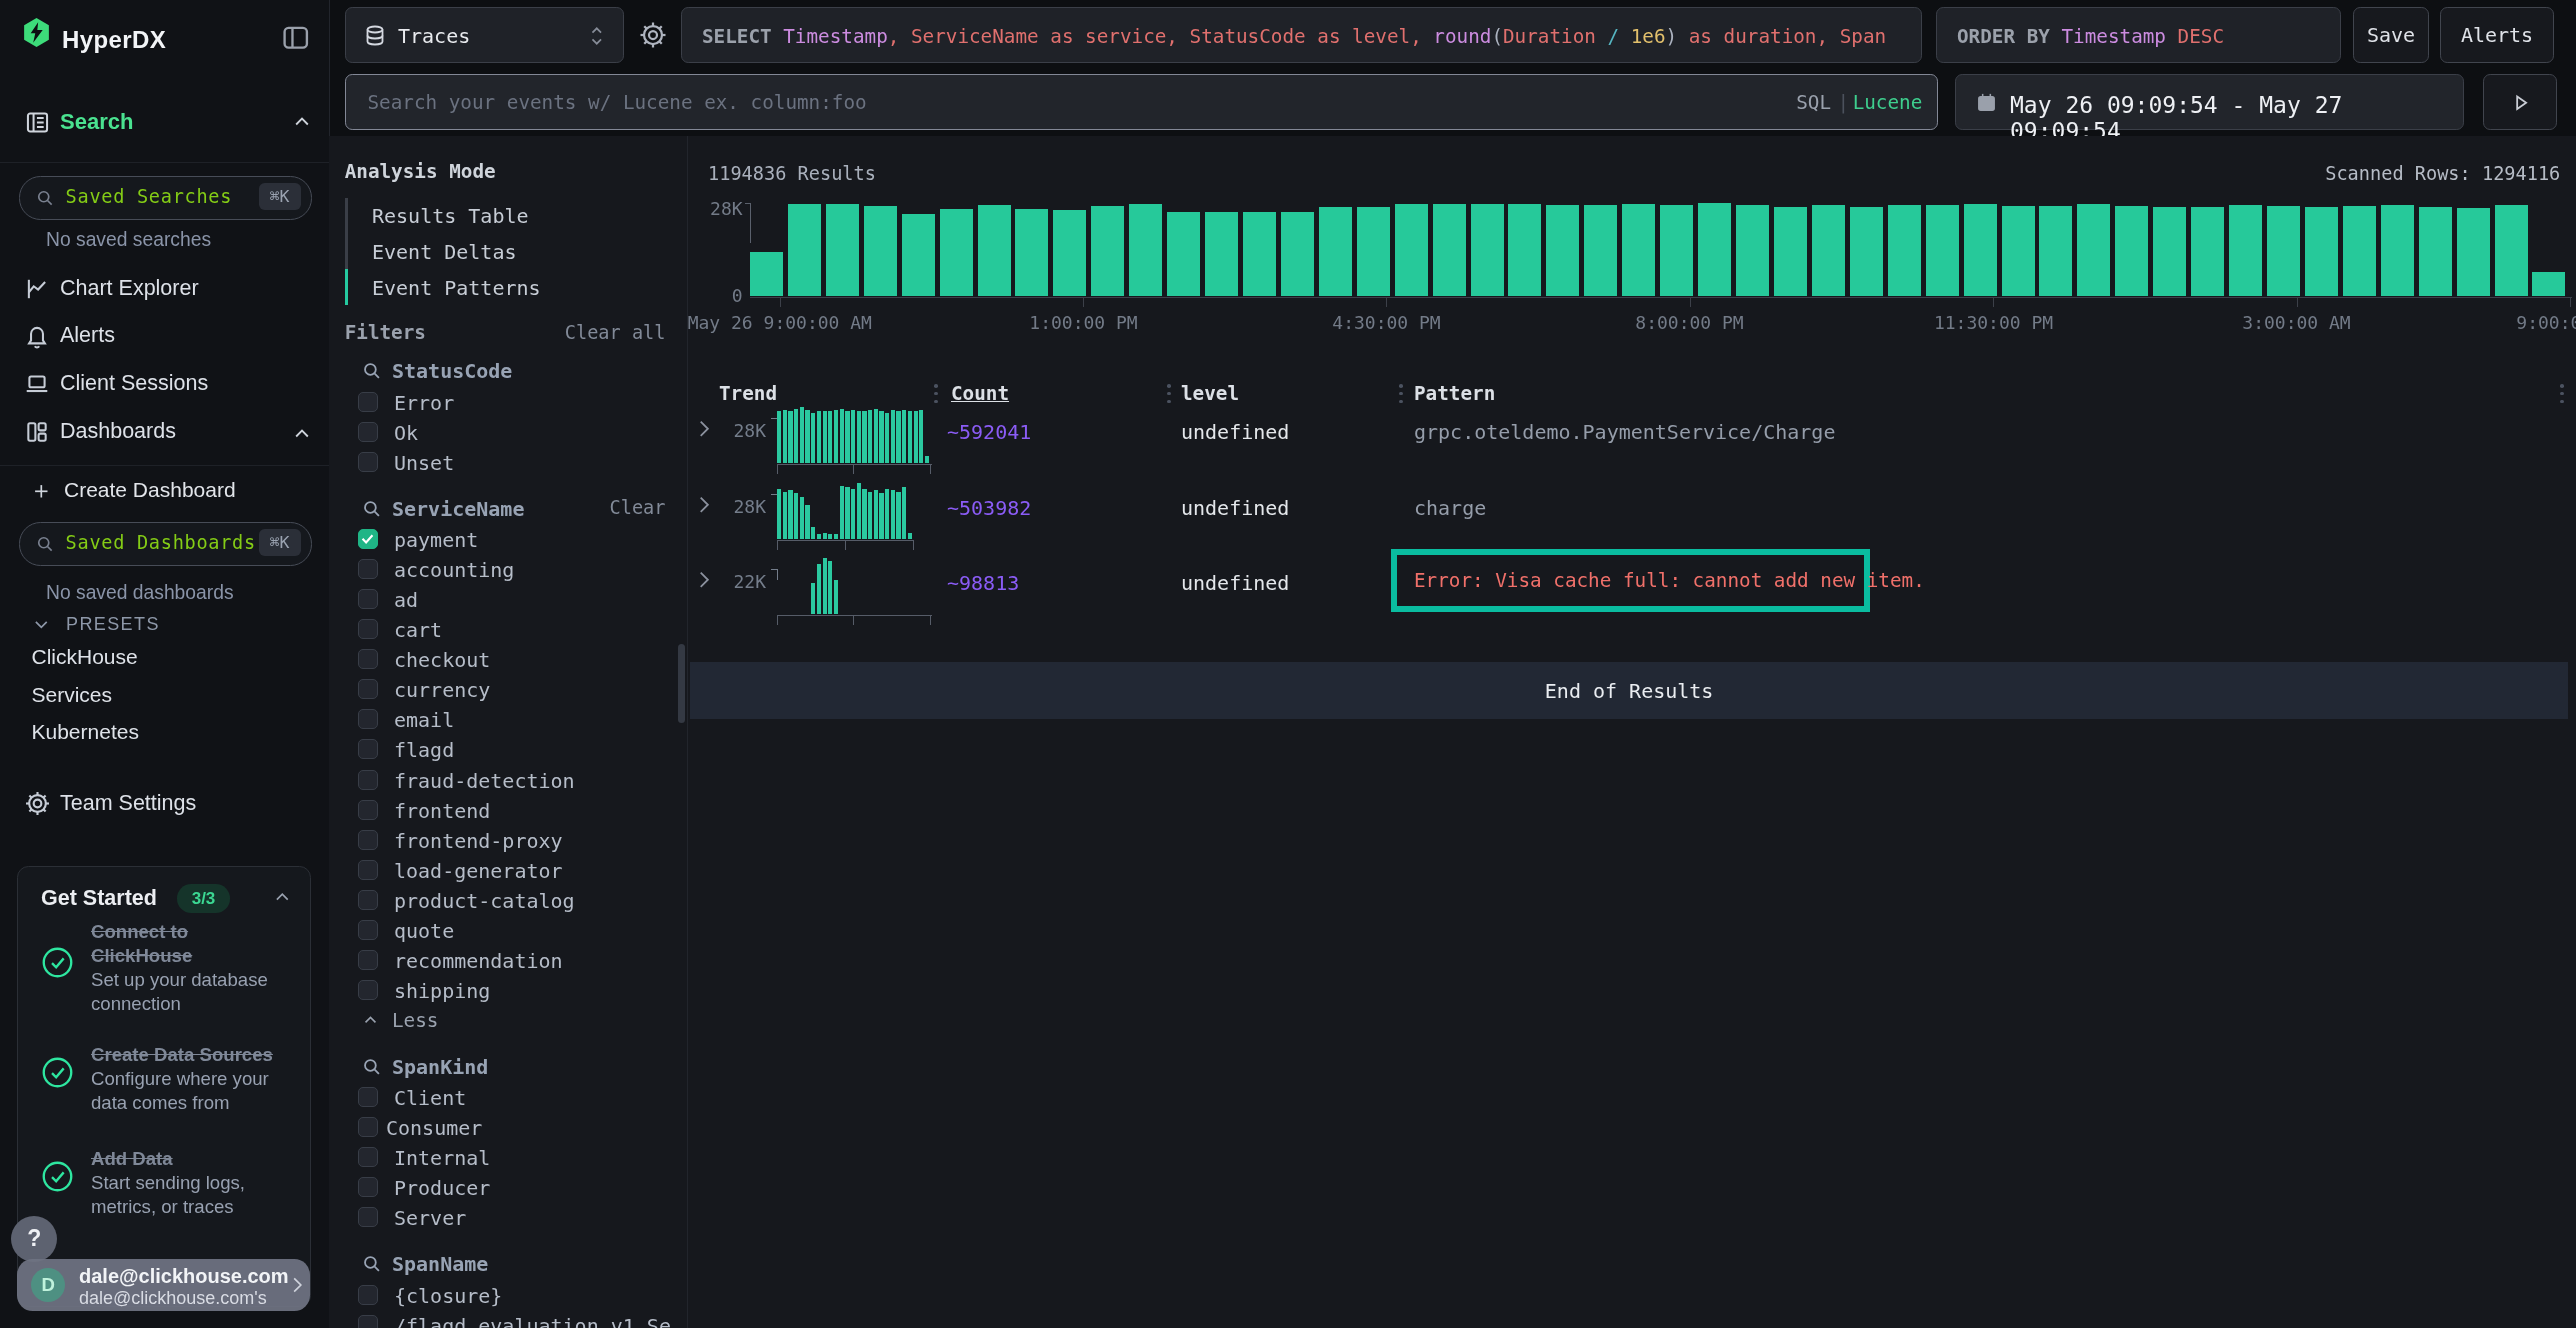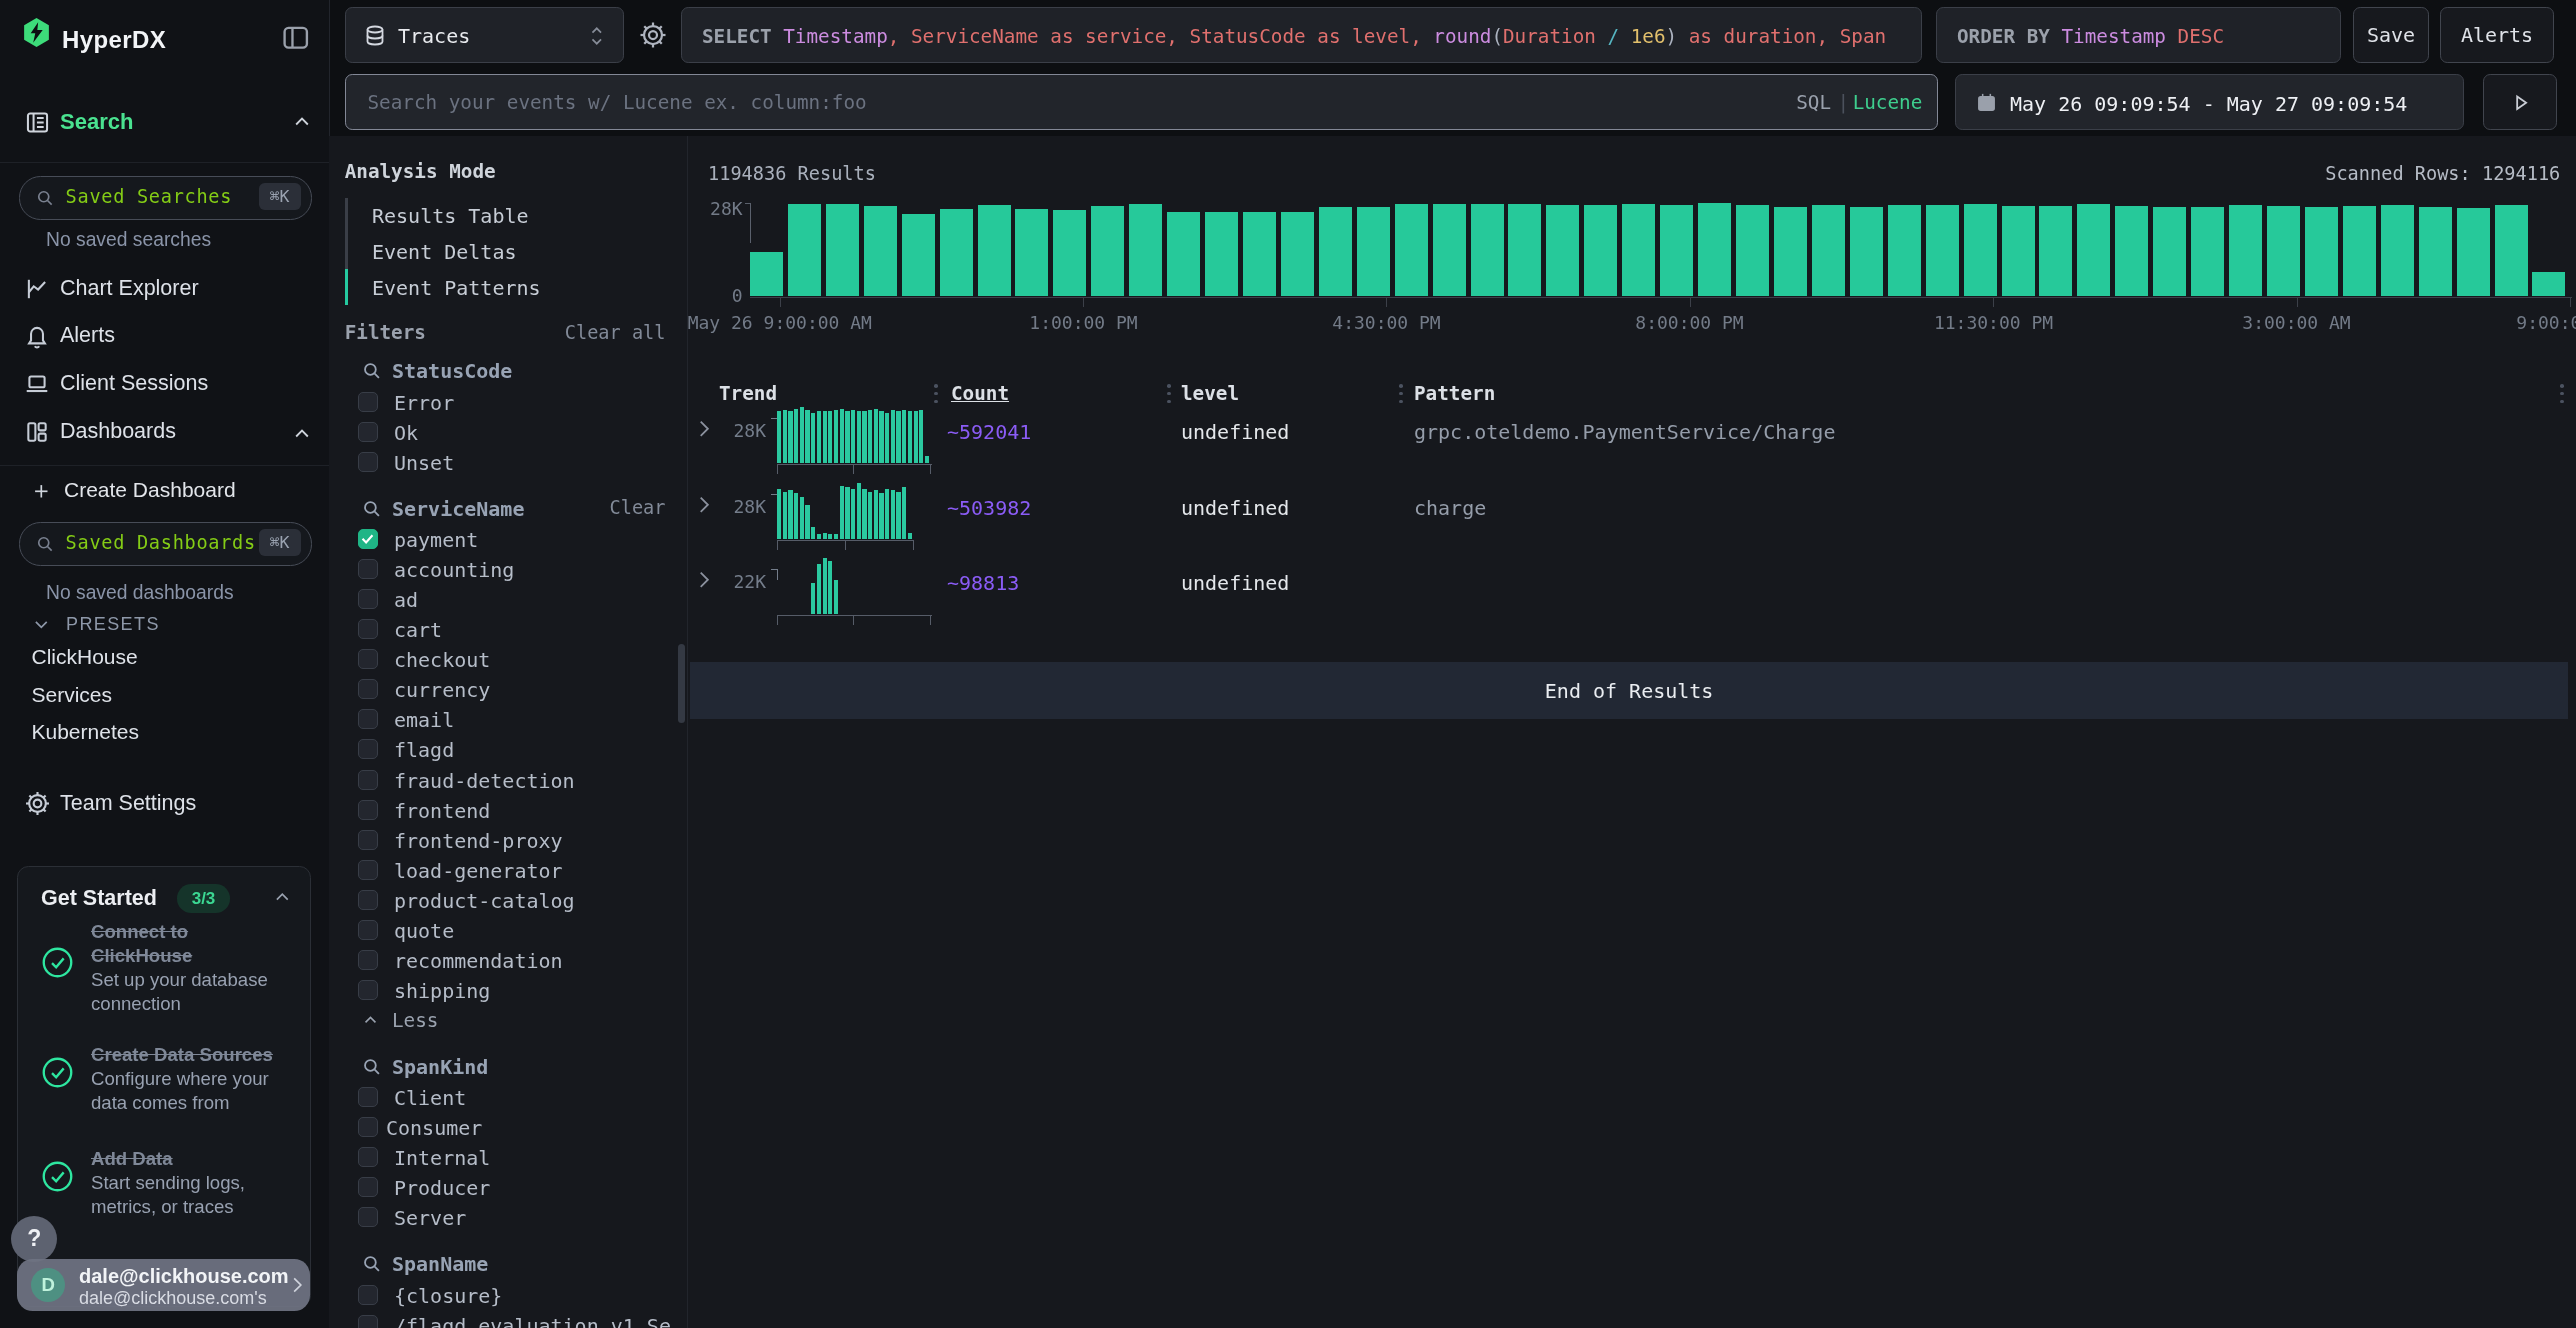--- a/index.html
+++ b/index.html
@@ -323,21 +323,21 @@
       <div class="abs langtoggle mono" style="right:89px;top:17px;color:#4b515c;">|</div>
       <div class="abs langtoggle mono lucene" style="right:15.7px;top:17px;">Lucene</div>
     </div>
 
     <div class="abs tbox" style="left:1955px;top:74px;width:509px;height:56px;background:#22252b;">
       <svg class="abs" style="left:18.6px;top:15.7px;" width="23" height="23" viewBox="0 0 24 24" fill="#9aa0ab" stroke="#9aa0ab" stroke-width="1.6">
           <rect x="4" y="6" width="16" height="14" rx="2"></rect>
           <line x1="8" y1="3" x2="8" y2="7"></line>
           <line x1="16" y1="3" x2="16" y2="7"></line>
         </svg>
-      <div class="abs mono" style="left:54px;top:16.5px;font-size:20px;color:#eef0f4;">May 26 09:09:54 - May 27 09:09:54</div>
+      <div class="abs mono" style="left:54px;top:16.5px;font-size:23px;color:#eef0f4;">May 26 09:09:54 - May 27 09:09:54</div>
     </div>
 
     <div class="abs tbtn" style="left:2483px;top:74px;width:74px;height:56px;">
       <svg class="abs" style="left:26px;top:17px;" width="21.5" height="21.5" viewBox="0 0 24 24" fill="none" stroke="#c9cdd5" stroke-width="2">
           <polygon points="8,5 18,12 8,19"></polygon>
         </svg>
     </div>
   </header>
 
   <section class="abs apanel">
@@ -738,20 +738,23 @@
             <i style="height: 1.4px; background: transparent;"></i>
             <i style="height: 1.4px; background: transparent;"></i>
             <i style="height: 1.4px; background: transparent;"></i>
           </span>
           <span style="position: absolute; left: 89px; top: 63px; width: 155px; height: 1.4px; background: rgb(86, 92, 104);"></span>
           <span style="position: absolute; left: 89px; top: 63px; width: 1.4px; height: 10px; background: rgb(86, 92, 104);"></span>
           <span style="position: absolute; left: 165px; top: 63px; width: 1.4px; height: 10px; background: rgb(86, 92, 104);"></span>
           <span style="position: absolute; left: 242px; top: 63px; width: 1.4px; height: 10px; background: rgb(86, 92, 104);"></span>
           <span class="cell mono" style="position: absolute; left: 259px; top: 18.6px;">~98813</span>
           <span class="cell mono" style="position: absolute; left: 493px; top: 18.6px; color: rgb(228, 231, 235);">undefined</span>
+          <span class="err-box" style="left: 703px; top: -2.9px; width: 479px; height: 63px;">
+            <span class="err-txt mono">Error: Visa cache full: cannot add new item.</span>
+          </span>
         </div>
       </div>
 
     <div class="abs endbar" style="left:2.1px;top:526px;width:1878px;">
       <div class="endtxt mono">End of Results</div>
     </div>
   </main>
 </div>
 
 

